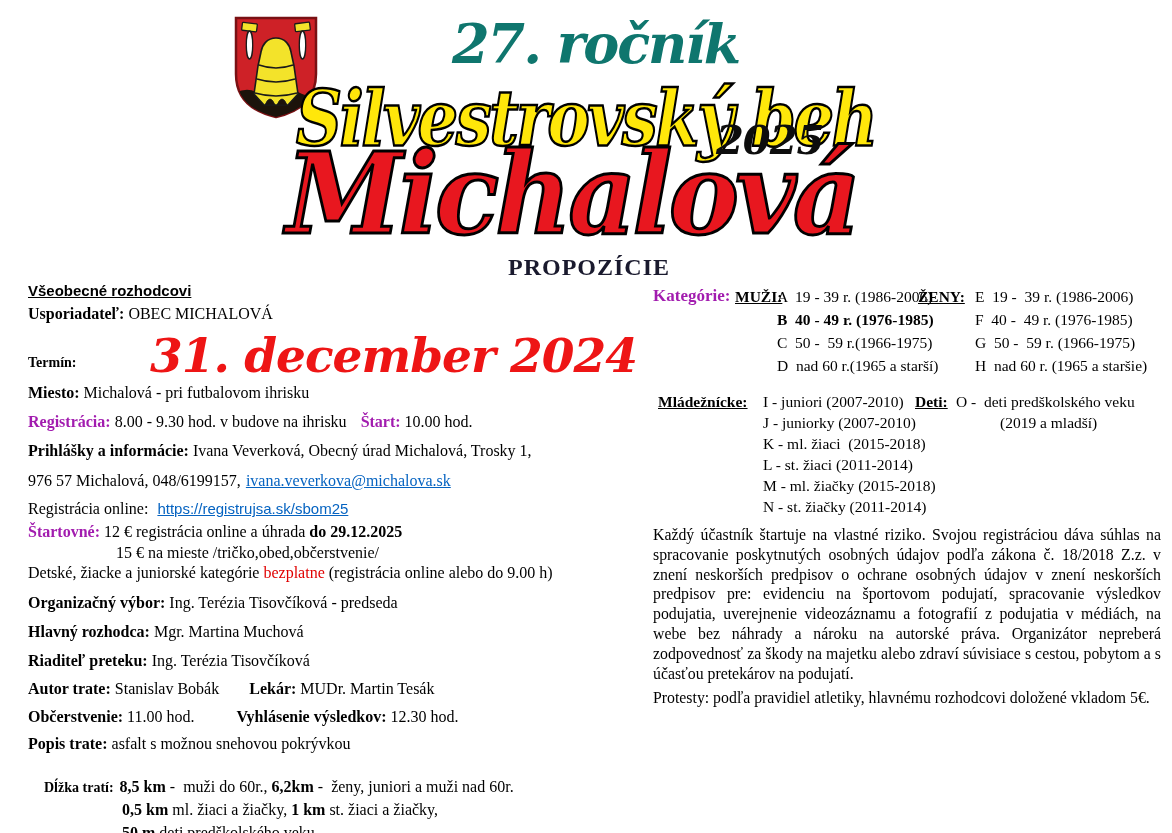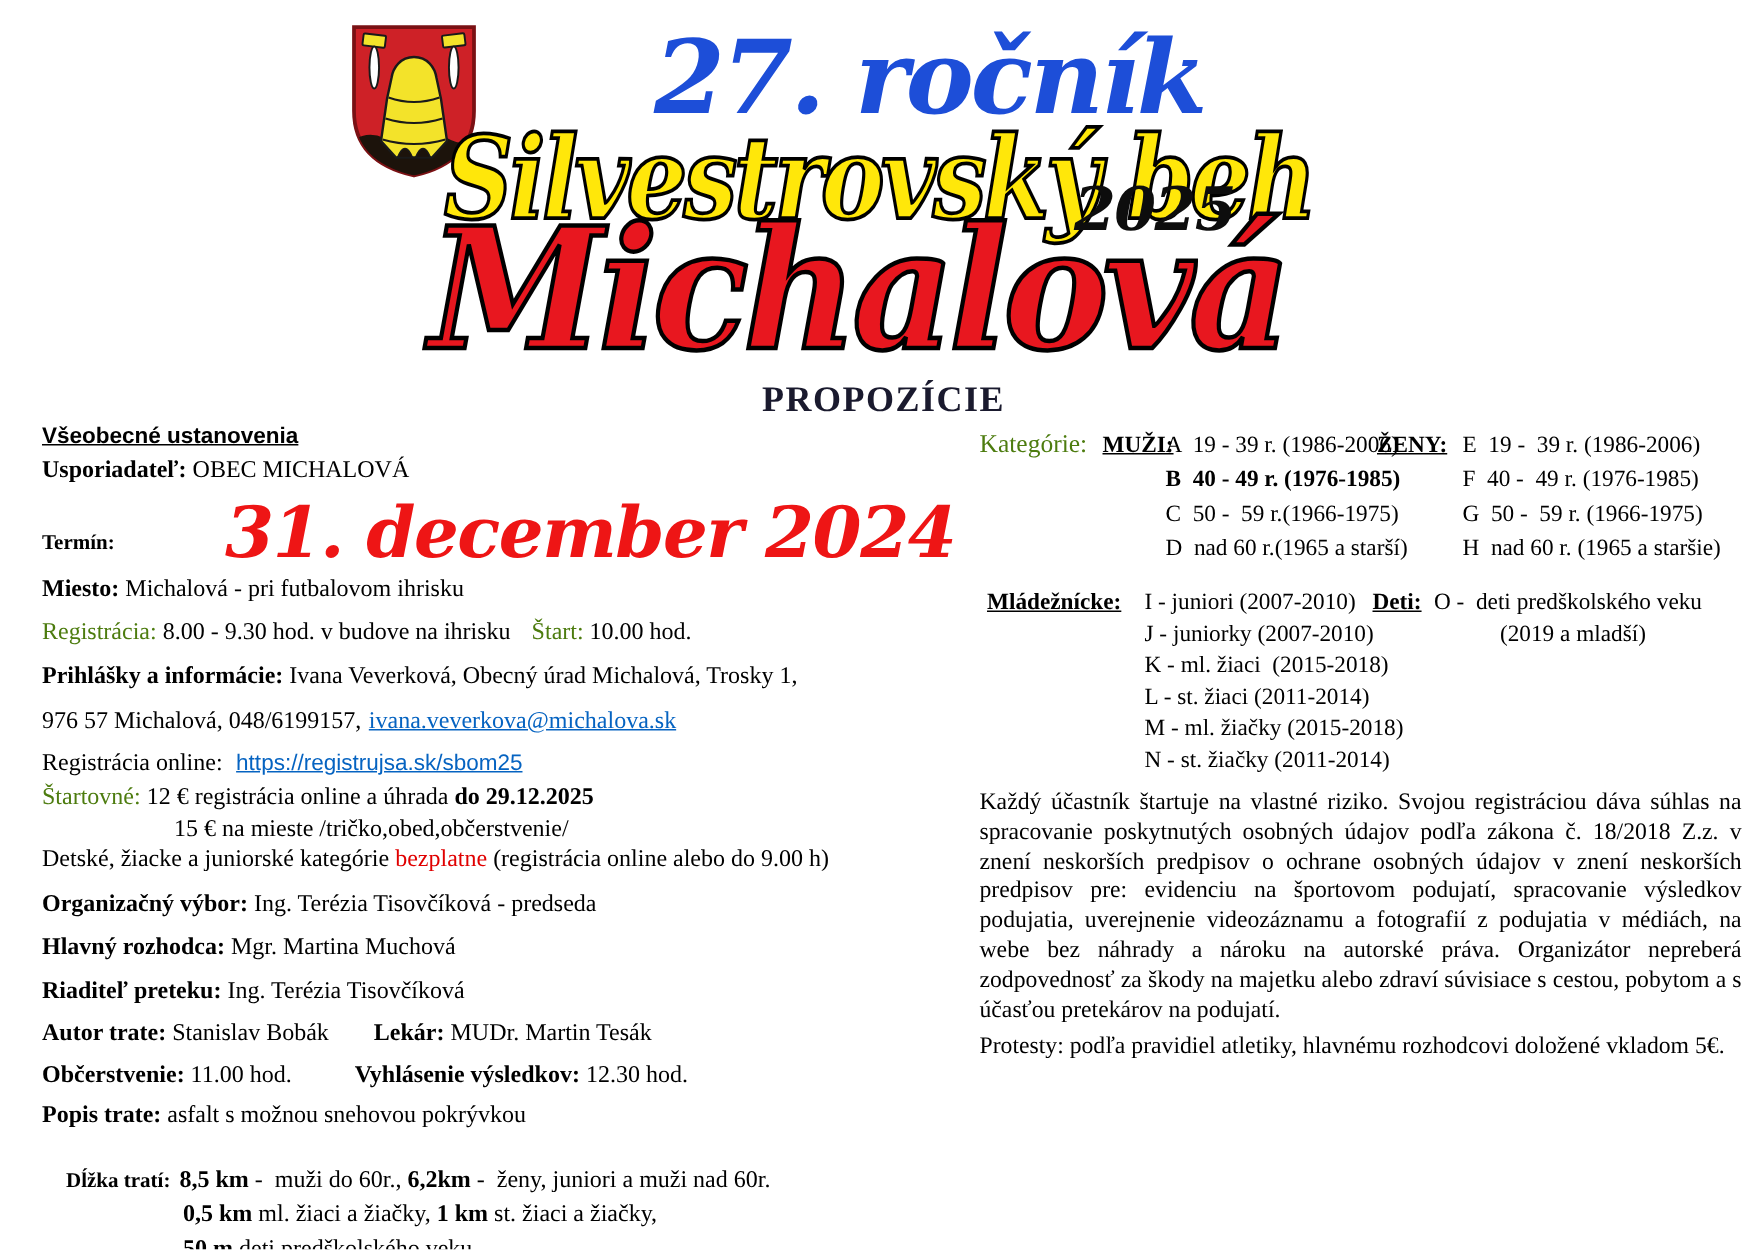--- a/index.html
+++ b/index.html
@@ -2,37 +2,37 @@
 <html><head>
 <meta charset="utf-8">
 <style>
   html,body{margin:0;padding:0;background:#ffffff;}
   .page{position:relative;width:1172px;height:833px;background:#fff;overflow:hidden;
         font-family:"Liberation Serif",serif;color:#000;}
   .abs{position:absolute;}
 
   
   .script{font-family:"DejaVu Serif",serif;font-style:italic;font-weight:bold;white-space:nowrap;}
-  .h-edition{left:436px;top:12px;font-size:68px;color:#1d4ed8;letter-spacing:-2px;}
+  .h-edition{left:452px;top:12px;font-size:54px;color:#0f766e;letter-spacing:-2px;}
   .h-title{left:296px;top:74px;font-size:76px;color:#ffe70a;
            -webkit-text-stroke:2.5px #000;letter-spacing:-3px;
            transform:scaleX(0.84);transform-origin:left top;}
   .h-year{left:716px;top:116px;font-size:40px;color:#0d0d0d;letter-spacing:-1px;}
   .h-name{left:286px;top:128px;font-size:112px;color:#e8171f;
           -webkit-text-stroke:3px #000;letter-spacing:-4px;
           transform:scaleX(0.94);transform-origin:left top;}
   .h-subtitle{left:508px;top:254px;font-size:24px;font-weight:bold;letter-spacing:1px;color:#1a1a2e;}
 
   
   .line{position:absolute;font-size:16px;white-space:nowrap;line-height:20px;}
   .b{font-weight:bold;}
   .red{color:#e00000;}
   .lbl{font-weight:bold;}
   .lbl::after{content:" ";white-space:pre;}
-  .redlbl{font-weight:normal;color:#4d7c0f;}
+  .redlbl{font-weight:bold;color:#a21caf;}
   .redlbl::after{content:" ";white-space:pre;}
   .pre{white-space:pre;}
   .sec-title{font-family:"Liberation Sans",sans-serif;font-weight:bold;font-size:15px;
              text-decoration:underline;}
   .small-lbl{font-size:14px;font-weight:bold;}
   a.link{color:#0563c1;text-decoration:underline;cursor:pointer;}
   .link-sans{font-family:"Liberation Sans",sans-serif;font-size:15px;}
   .date-script{left:150px;top:328px;font-size:47px;color:#ee1515;letter-spacing:-1px;}
   .u{text-decoration:underline;}
 
@@ -67,21 +67,21 @@
     <path d="M45,91 q5,-12 10,0 Z" fill="#1c130b" stroke="#1a1a1a" stroke-width="1"></path>
   </svg>
 
   <div class="abs script h-edition">27. ročník</div>
   <div class="abs script h-title">Silvestrovský beh</div>
   <div class="abs script h-year">2025</div>
   <div class="abs script h-name">Michalová</div>
   <div class="abs h-subtitle">PROPOZÍCIE</div>
 
   <div class="line" style="left:28px;top:281px;">
-    <span class="sec-title">Všeobecné ustanovenia</span>
+    <span class="sec-title">Všeobecné rozhodcovi</span>
   </div>
 
   <div class="line" style="left:28px;top:304px;">
     <span class="lbl">Usporiadateľ:</span><span>OBEC MICHALOVÁ</span>
   </div>
 
   <div class="line" style="left:28px;top:352px;">
     <span class="small-lbl">Termín:</span>
   </div>
   <div class="abs script date-script">31. december 2024</div>

